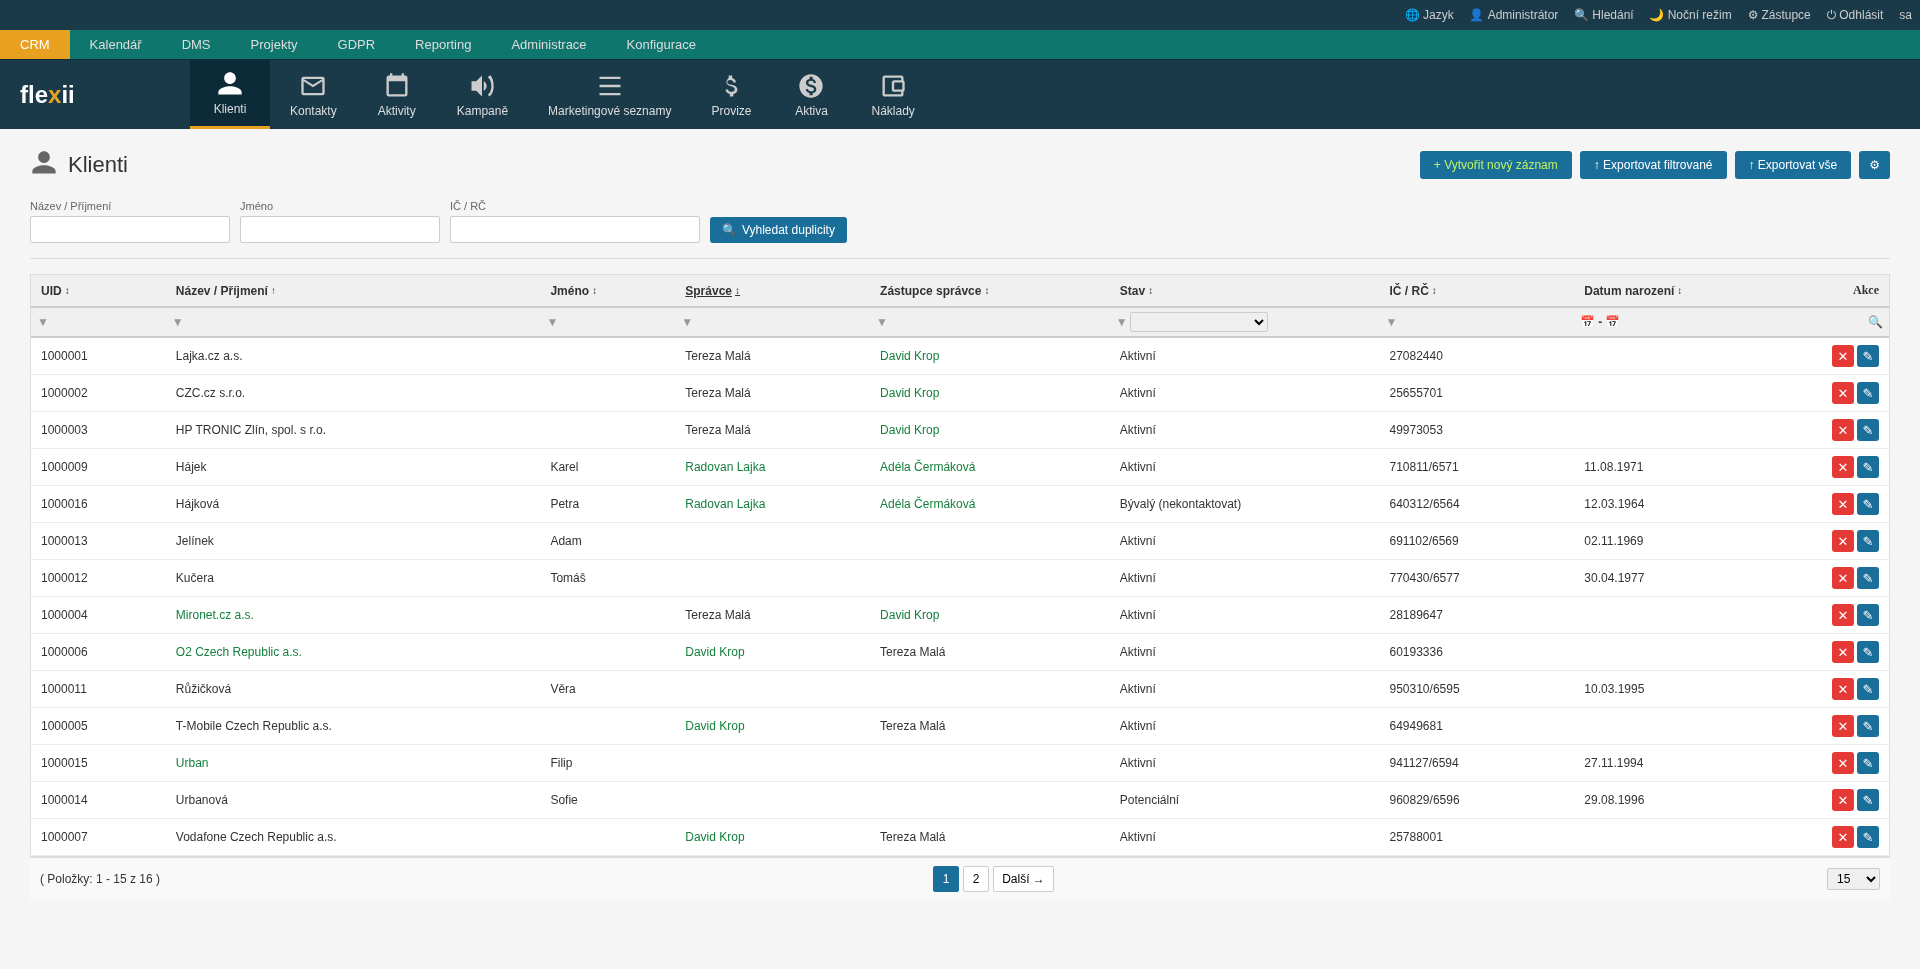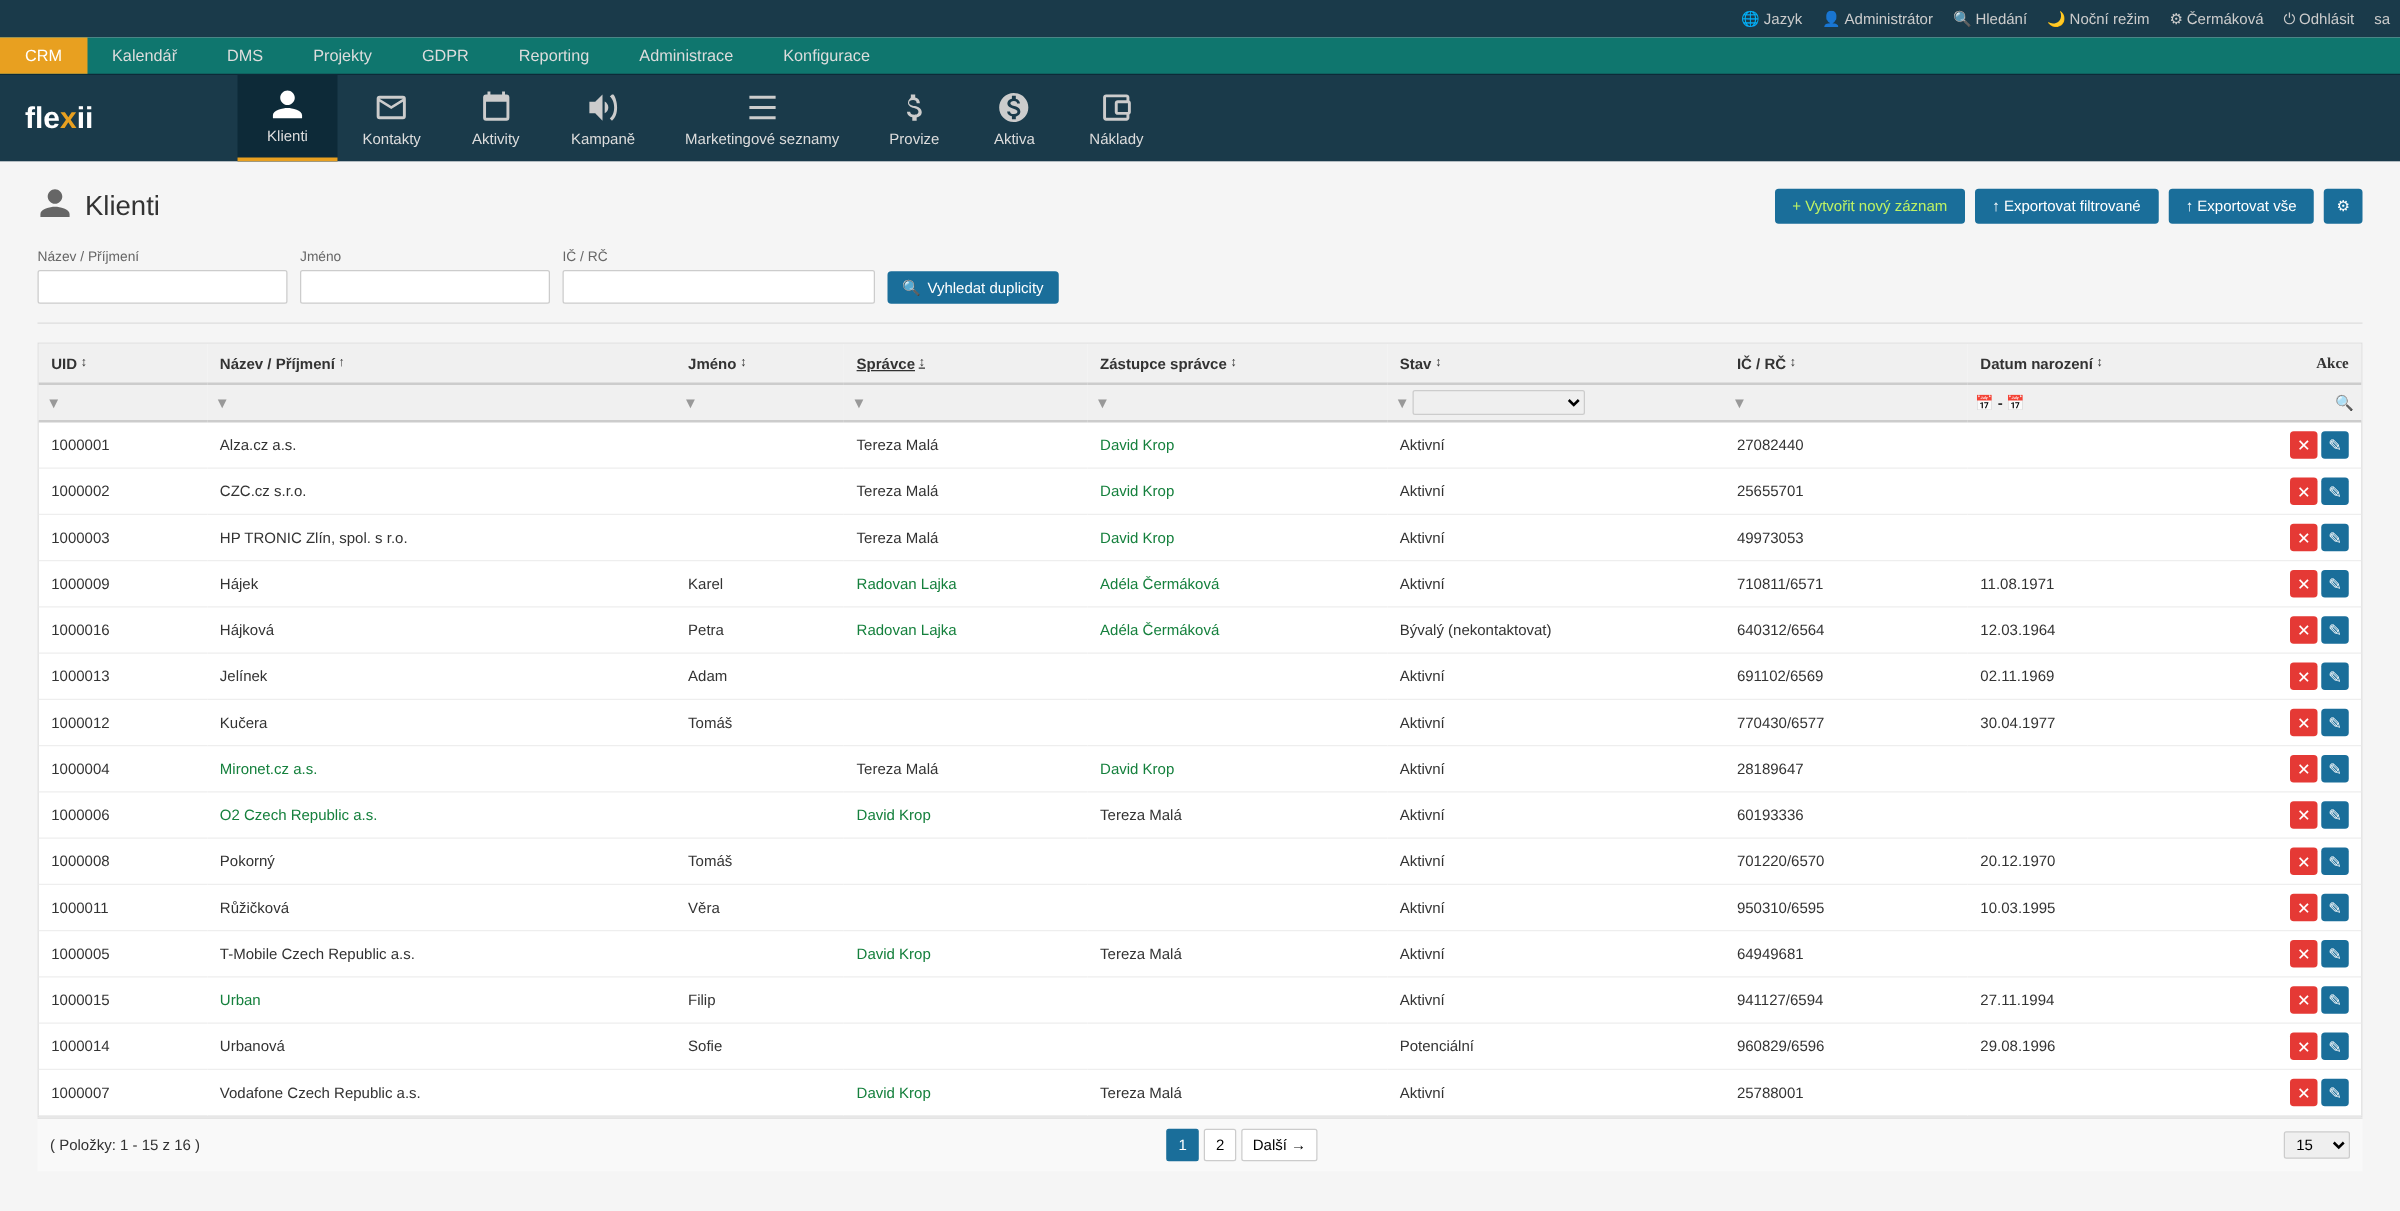--- a/index.html
+++ b/index.html
@@ -95,21 +95,21 @@
     <span class="top-nav-item">
       <span>🔍</span>
       <span>Hledání</span>
     </span>
     <span class="top-nav-item">
       <span>🌙</span>
       <span>Noční režim</span>
     </span>
     <span class="top-nav-item">
       <span>⚙</span>
-      <span>Čermáková</span>
+      <span>Zástupce</span>
     </span>
     <span class="top-nav-item">
       <span>⏻</span>
       <span>Odhlásit</span>
     </span>
     <span class="top-nav-item">
       <span>sa</span>
     </span>
   </div>
 </div>
@@ -310,21 +310,21 @@
               <span>-</span>
               <span style="color:#999;">📅</span>
             </div>
           </th>
           <th style="text-align:right;"><span style="cursor:pointer; color:#666;">🔍</span></th>
         </tr>
       </thead>
       <tbody id="table-body">
       <tr>
     <td>1000001</td>
-    <td><span>Alza.cz a.s.</span></td>
+    <td><span>Lajka.cz a.s.</span></td>
     <td></td>
     <td><span>Tereza Malá</span></td>
     <td><a class="link-blue" href="#">David Krop</a></td>
     <td>Aktivní</td>
     <td>27082440</td>
     <td></td>
     <td>
       <div class="action-btns">
         <button class="btn-delete" title="Smazat">✕</button>
         <button class="btn-edit" title="Upravit">✎</button>
@@ -453,36 +453,20 @@
     <td>60193336</td>
     <td></td>
     <td>
       <div class="action-btns">
         <button class="btn-delete" title="Smazat">✕</button>
         <button class="btn-edit" title="Upravit">✎</button>
       </div>
     </td>
   </tr>
           <tr>
-    <td>1000008</td>
-    <td><span>Pokorný</span></td>
-    <td>Tomáš</td>
-    <td><span></span></td>
-    <td><span></span></td>
-    <td>Aktivní</td>
-    <td>701220/6570</td>
-    <td>20.12.1970</td>
-    <td>
-      <div class="action-btns">
-        <button class="btn-delete" title="Smazat">✕</button>
-        <button class="btn-edit" title="Upravit">✎</button>
-      </div>
-    </td>
-  </tr>
-          <tr>
     <td>1000011</td>
     <td><span>Růžičková</span></td>
     <td>Věra</td>
     <td><span></span></td>
     <td><span></span></td>
     <td>Aktivní</td>
     <td>950310/6595</td>
     <td>10.03.1995</td>
     <td>
       <div class="action-btns">

